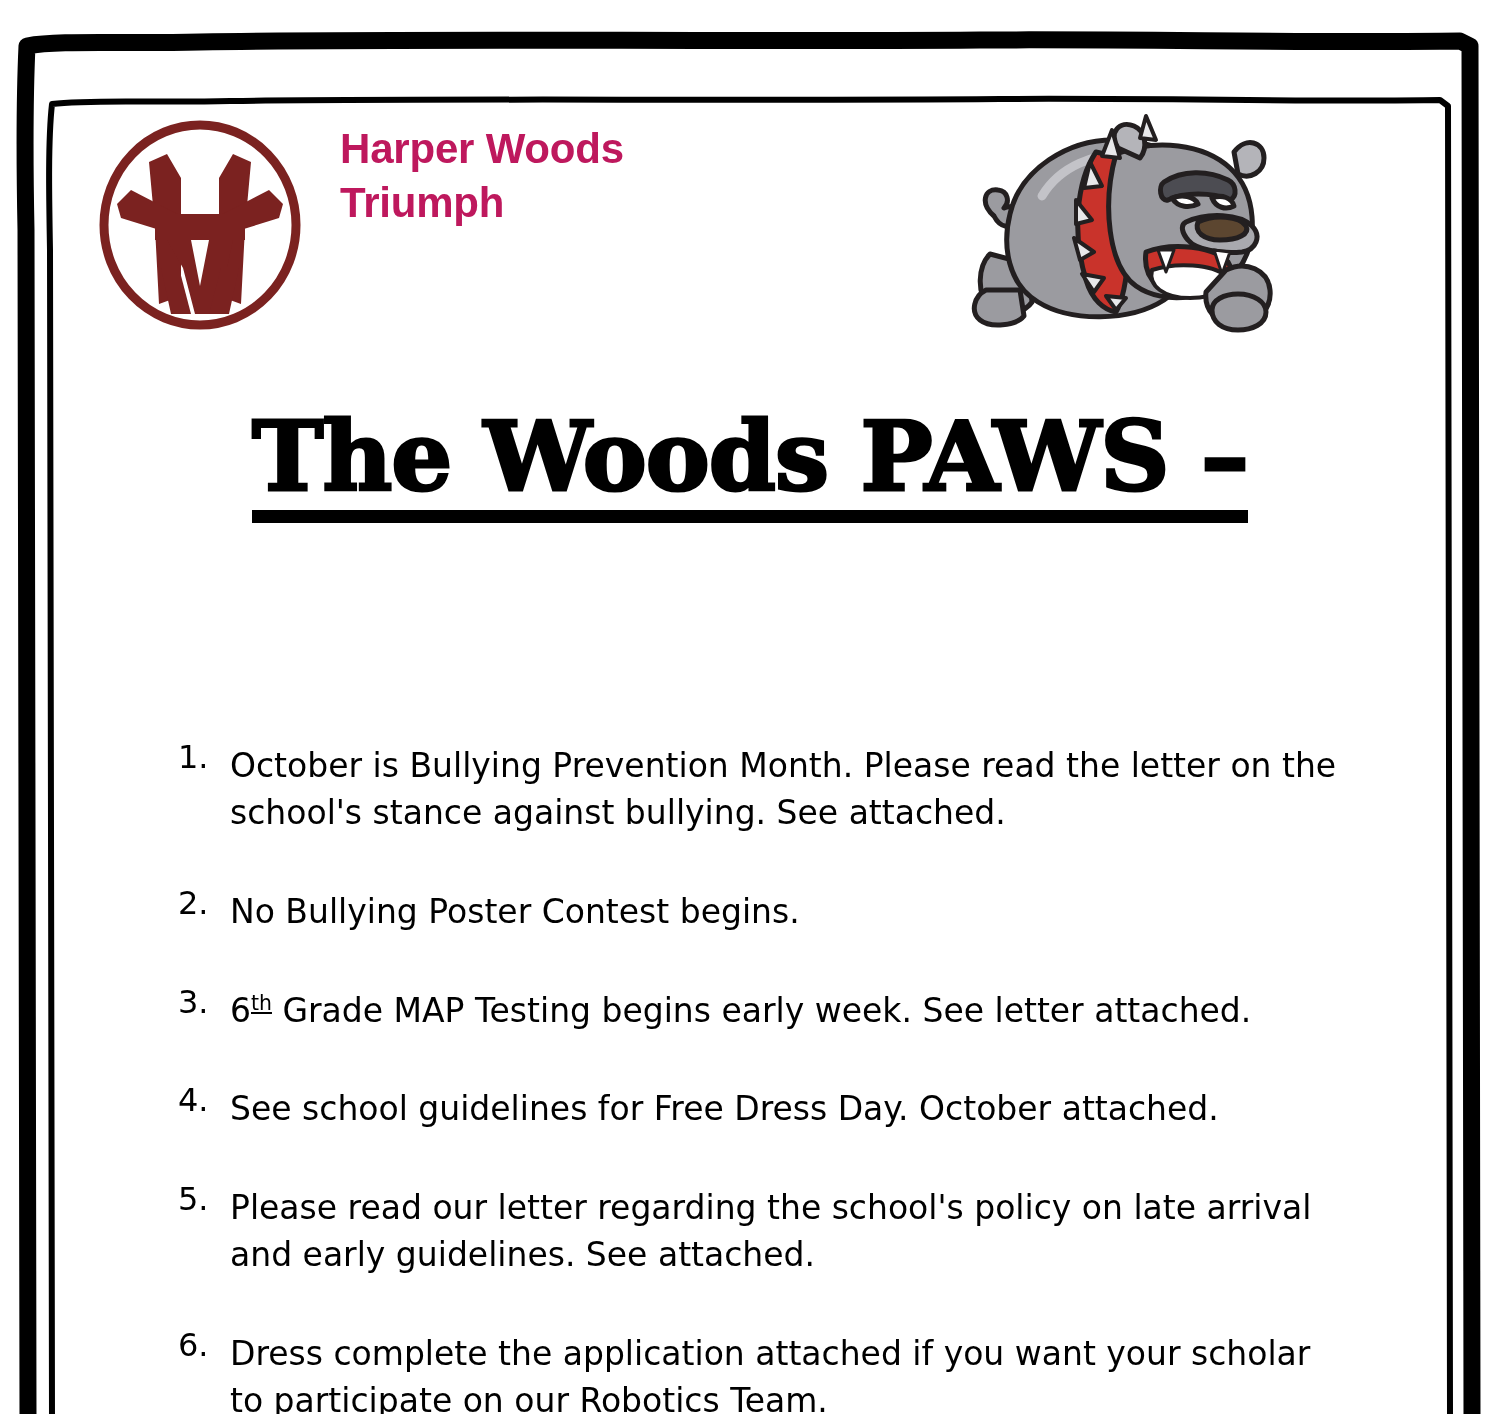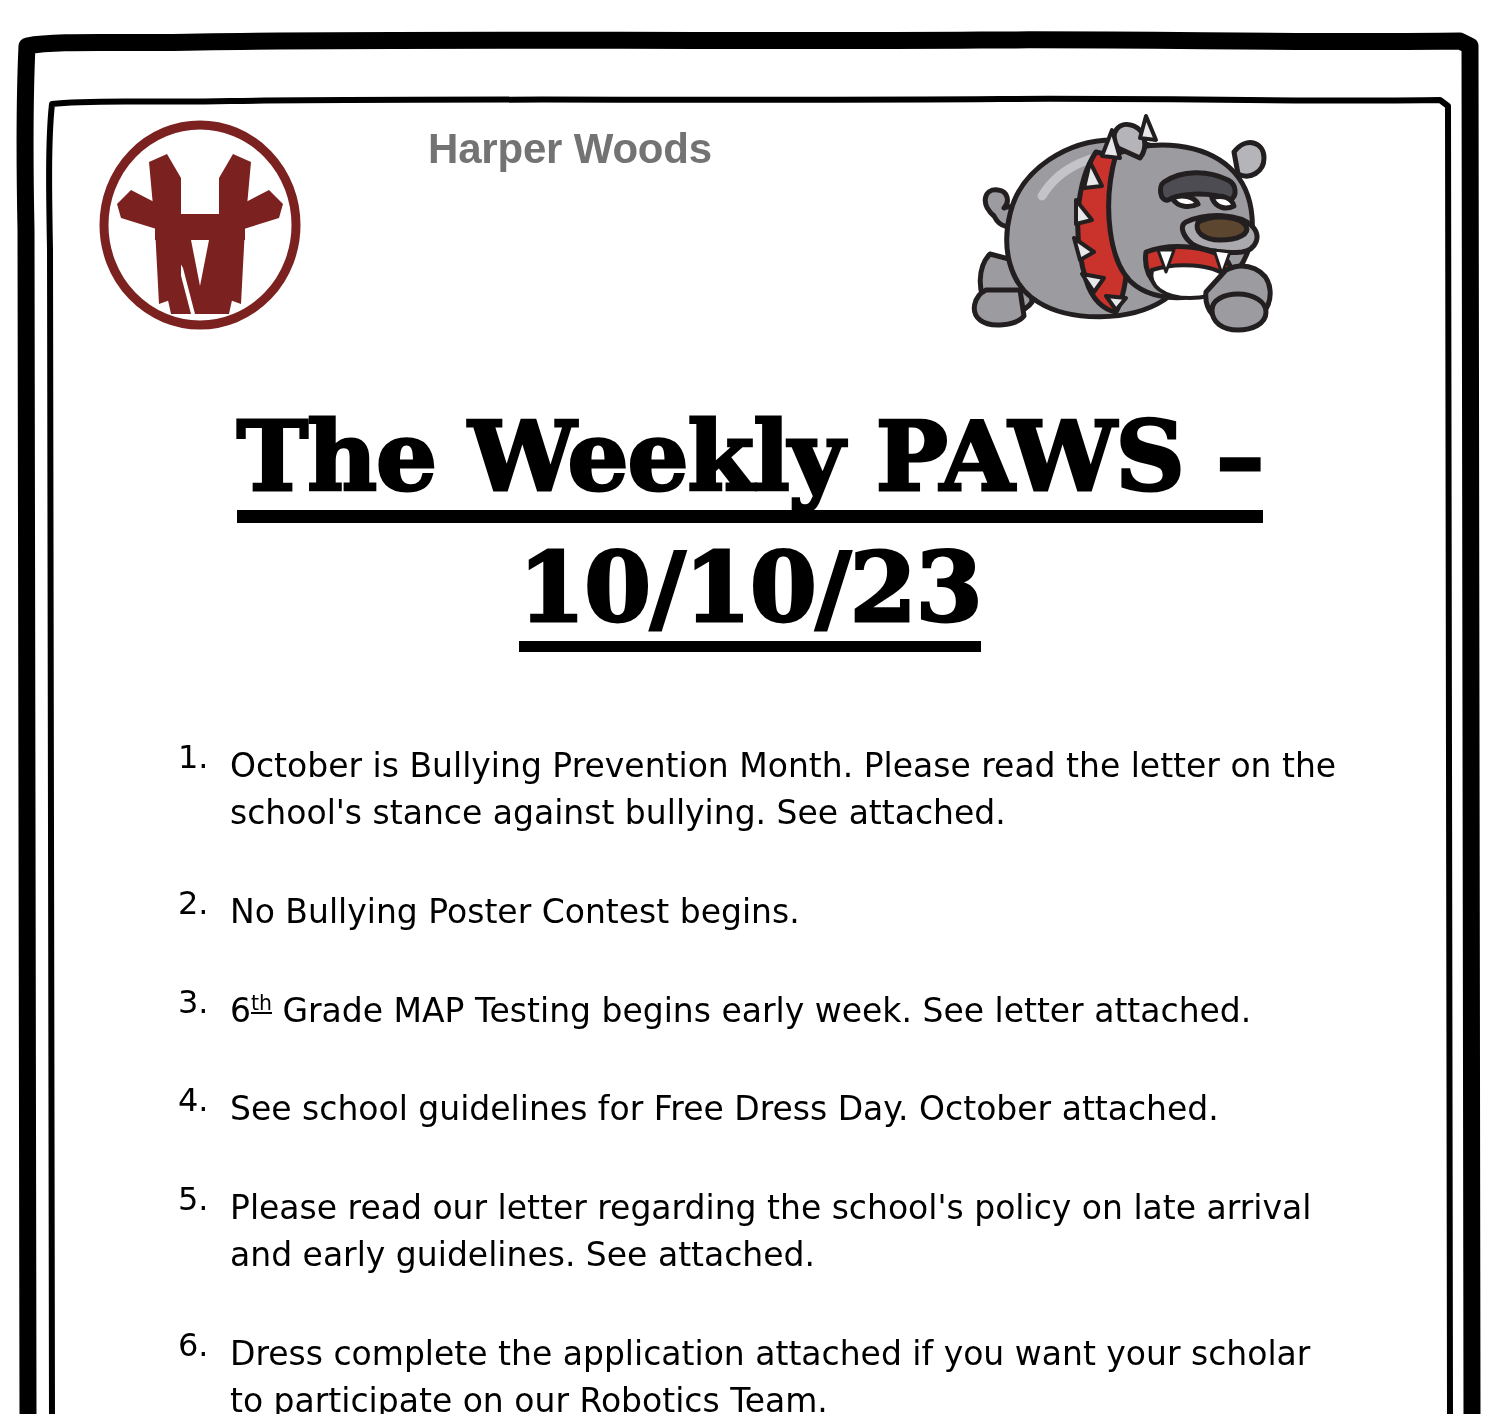--- a/index.html
+++ b/index.html
@@ -40,27 +40,27 @@
     justify-content: flex-start;
   }
   .logo-slot {
     width: 280px;
     display: flex;
     justify-content: center;
     padding-top: 18px;
   }
   .school-name {
     width: 460px;
-    text-align: center;
+    text-align: left;
     padding-top: 22px;
     font-family: "Liberation Sans", sans-serif;
     font-weight: bold;
     font-size: 42px;
     line-height: 1.28;
-    color: #737373;
+    color: #be185d;
     letter-spacing: -0.2px;
   }
   .mascot-slot {
     flex: 1;
     display: flex;
     justify-content: center;
     padding-top: 4px;
   }
 
   
@@ -167,20 +167,21 @@
 
           <path d="M72,122 L96,122 L105,168 L114,122 L138,122 L122,196 L100,196 L88,150 Z"></path>
           <path d="M84,150 L96,196 L76,196 L66,150 Z"></path>
           <path d="M126,150 L114,196 L134,196 L144,150 Z"></path>
         </g>
       </svg>
     </div>
 
     <div class="school-name">
       <div>Harper Woods</div>
+      <div>Triumph</div>
     </div>
 
     <div class="mascot-slot">
       <svg width="340" height="250" viewBox="0 0 340 250">
         <g stroke="#231f20" stroke-width="5" stroke-linejoin="round" stroke-linecap="round">
 
           <path d="M44,112 C30,100 34,84 48,86 C58,87 60,98 54,104 C62,100 70,106 66,116 C62,126 50,124 44,112 Z" fill="#9b9ba0"></path>
 
           <path d="M40,150 C28,162 26,190 40,202 C52,212 74,210 82,198 L78,160 Z" fill="#9b9ba0"></path>
 
@@ -238,24 +239,21 @@
           <path d="M144,188 L132,170 L154,174 Z"></path>
           <path d="M166,206 L156,192 L176,194 Z"></path>
           <path d="M190,34 L196,12 L206,36 Z"></path>
         </g>
       </svg>
     </div>
   </div>
 
   <div class="title-block">
     <div class="title-line">
-      <span class="u">The Weekly PAWS –</span>
-    </div>
-    <div class="title-line title-line-2">
-      <span class="u">10/10/23</span>
+      <span class="u">The Woods PAWS –</span>
     </div>
   </div>
 
   <div class="list">
 
     <div class="item">
       <span class="num">1.</span>
       <span class="txt">October is Bullying Prevention Month. Please read the letter on the school's stance against bullying. See attached.</span>
     </div>
 

